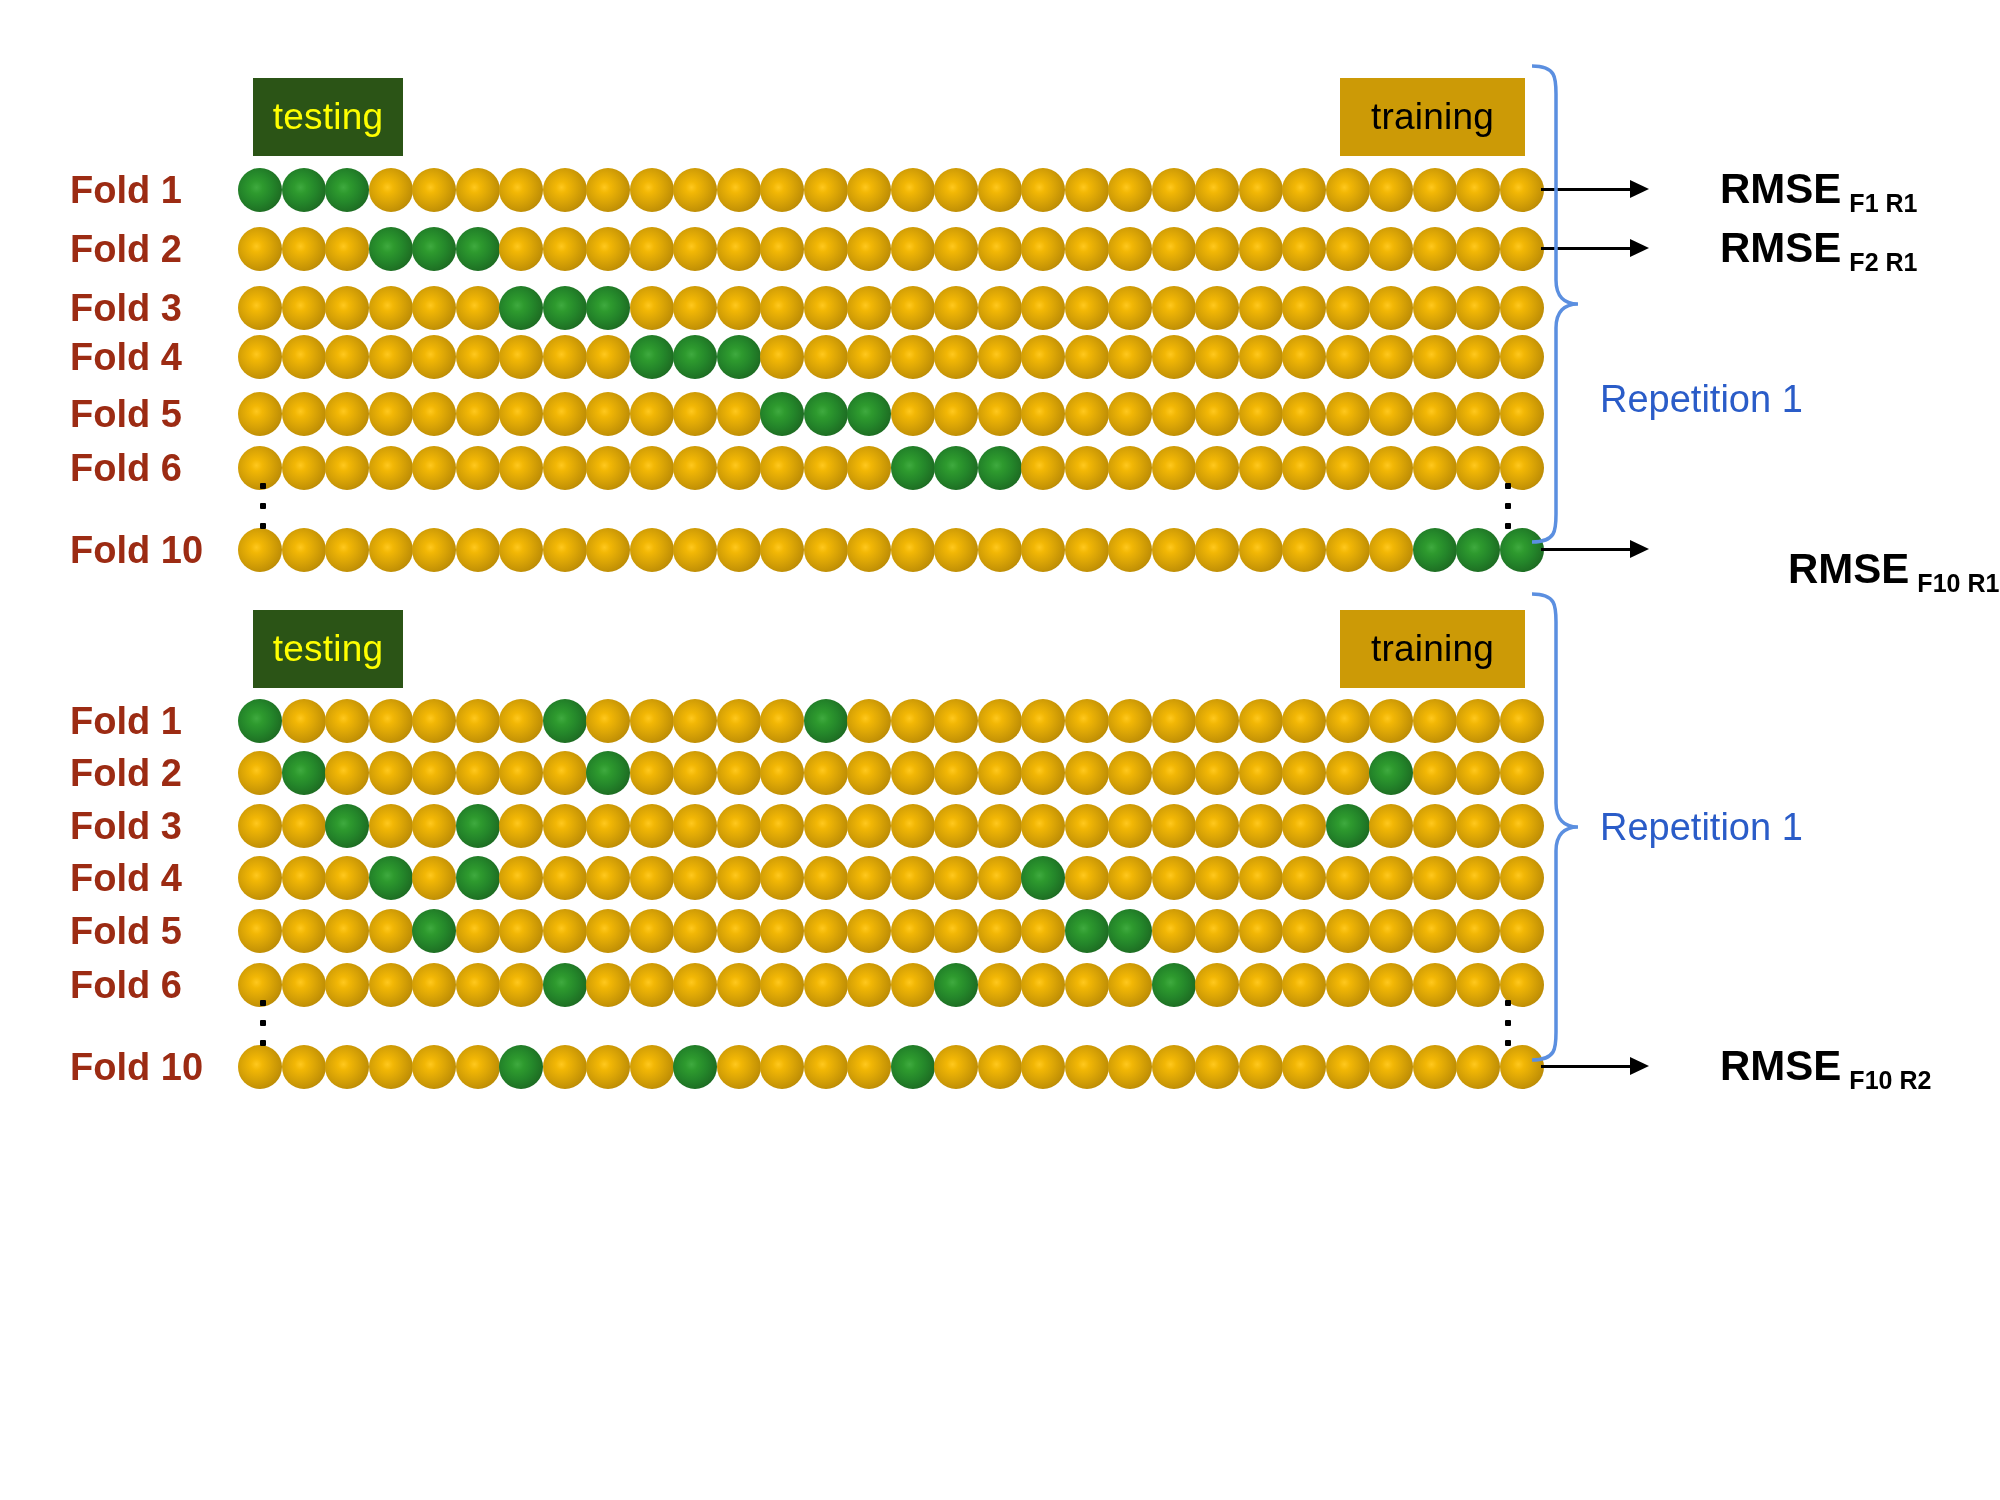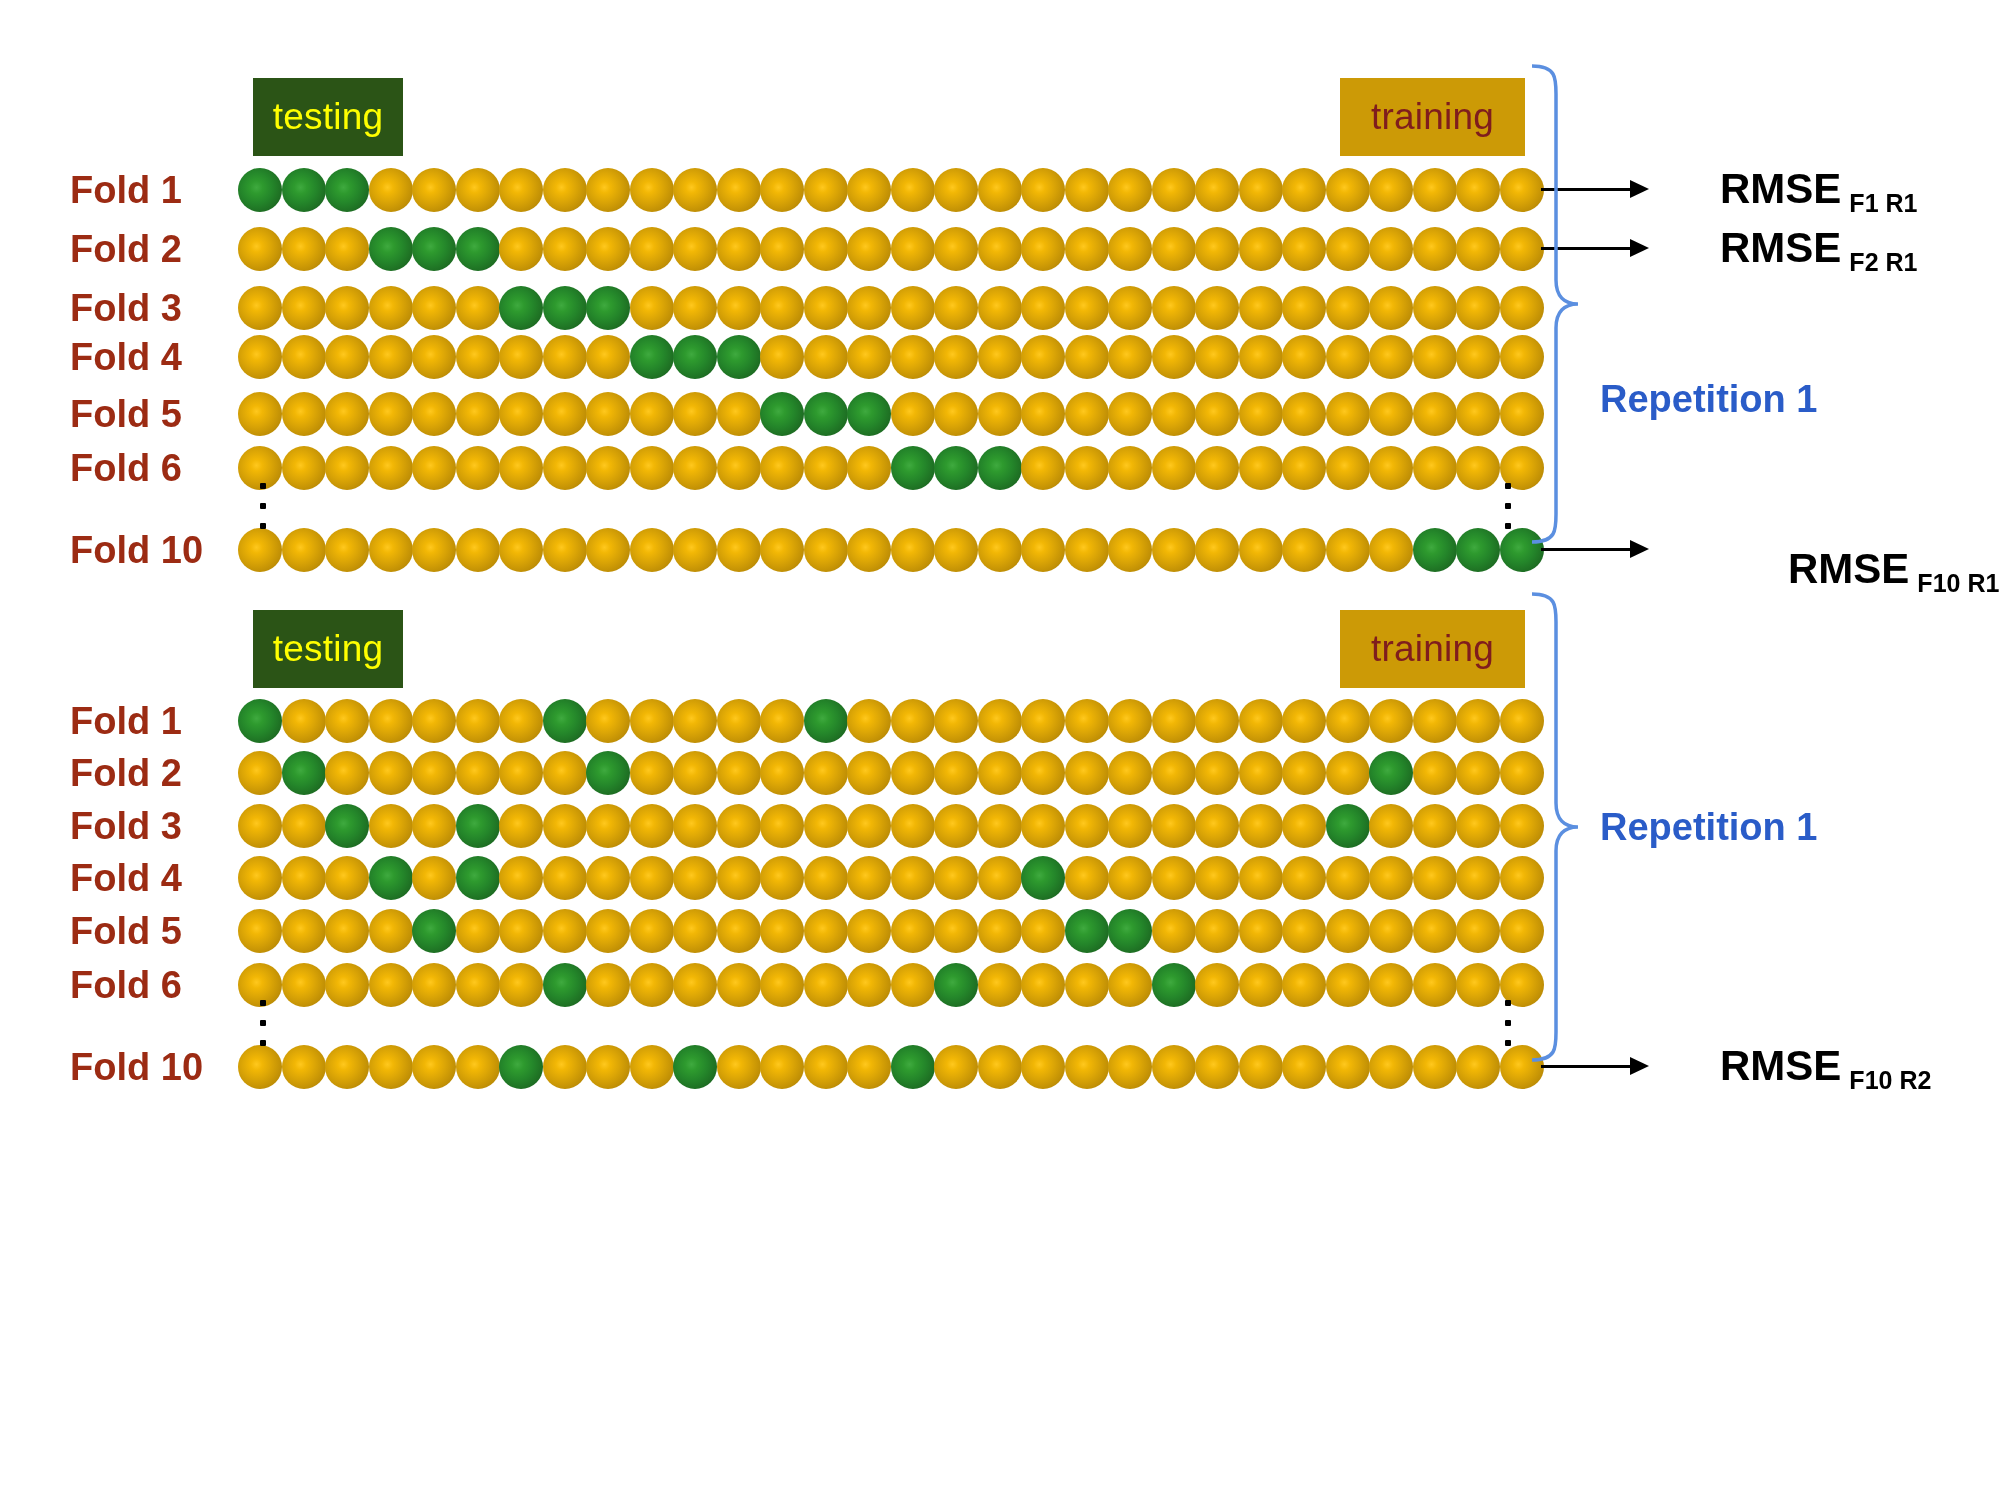--- a/index.html
+++ b/index.html
@@ -33,21 +33,21 @@
   }
   .testing-box {
     background: #2b5416;
     color: #ffff00;
     left: 253px;
     width: 150px;
     height: 78px;
   }
   .training-box {
     background: #cc9a06;
-    color: #7f1d1d;
+    color: #000000;
     left: 1340px;
     width: 185px;
     height: 78px;
   }
 
   
   .fold-row {
     position: absolute;
     left: 0;
     height: 60px;
@@ -134,21 +134,21 @@
     width: 6px; height: 6px;
     background: #000;
     border-radius: 1px;
   }
 
   
   .brace { position: absolute; }
   .rep-caption {
     position: absolute;
     font-size: 38px;
-    font-weight: bold;
+    font-weight: normal;
     color: #2a5cc8;
     white-space: nowrap;
   }
 </style>
 </head>
 <body>
 
 <div id="stage">
     <div class="rep-block" id="rep1" style="top: 0px; height: 1500px; position: absolute; left: 0px; width: 2000px; pointer-events: none;">
       <div class="label-box testing-box" style="top: 78px;">

